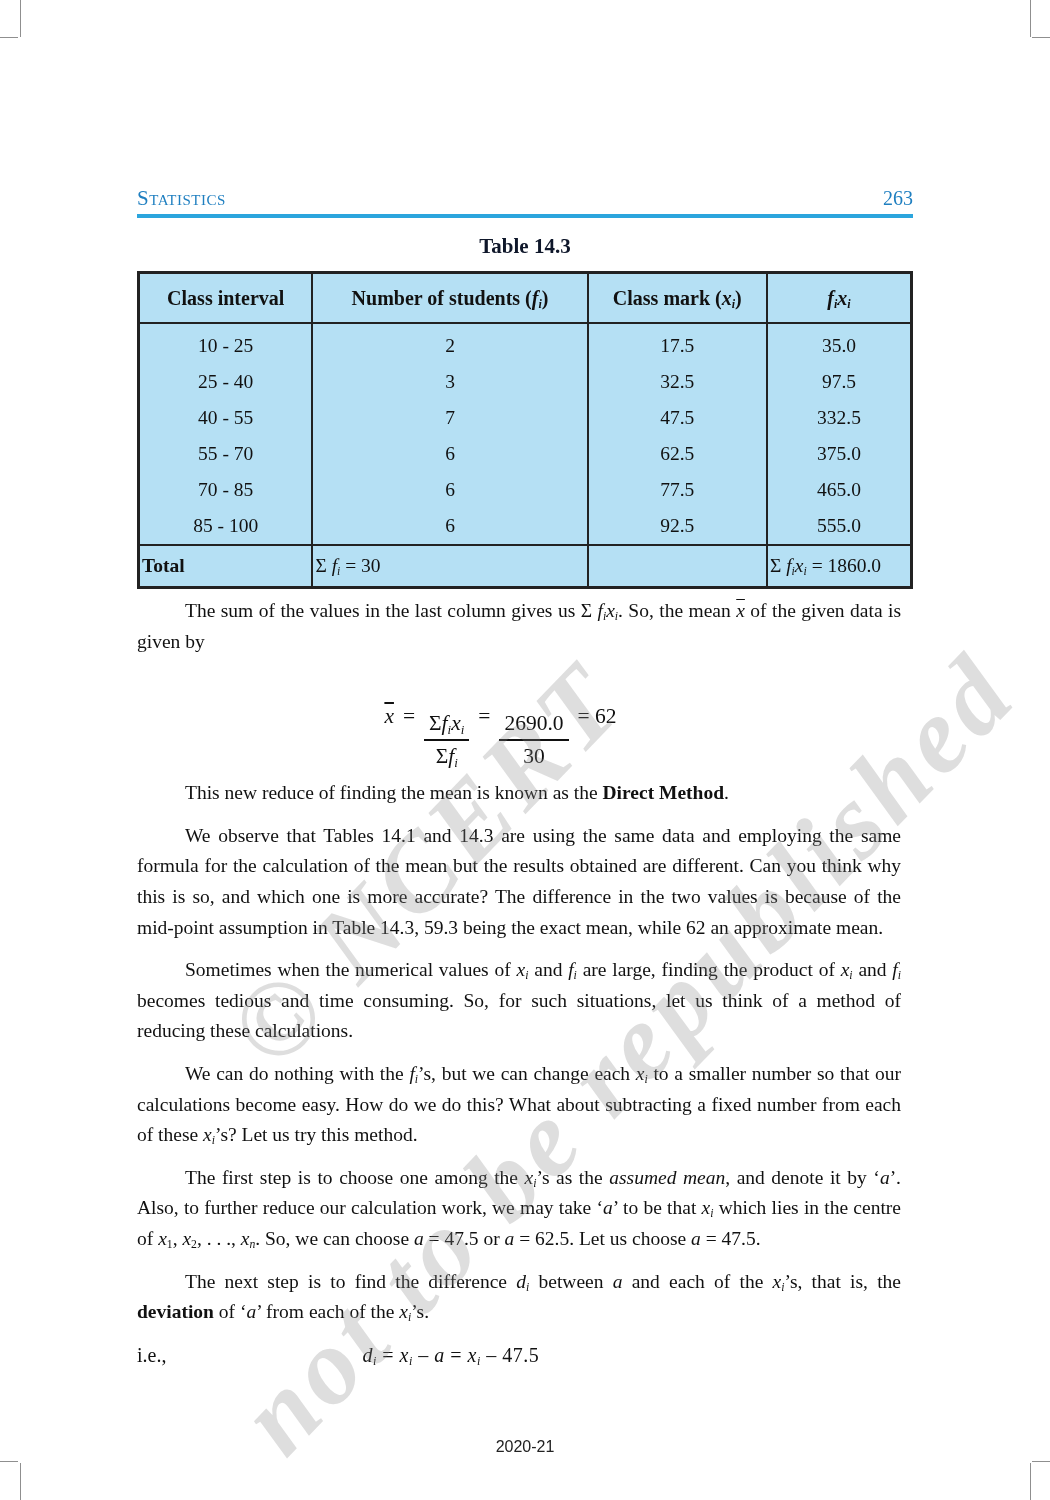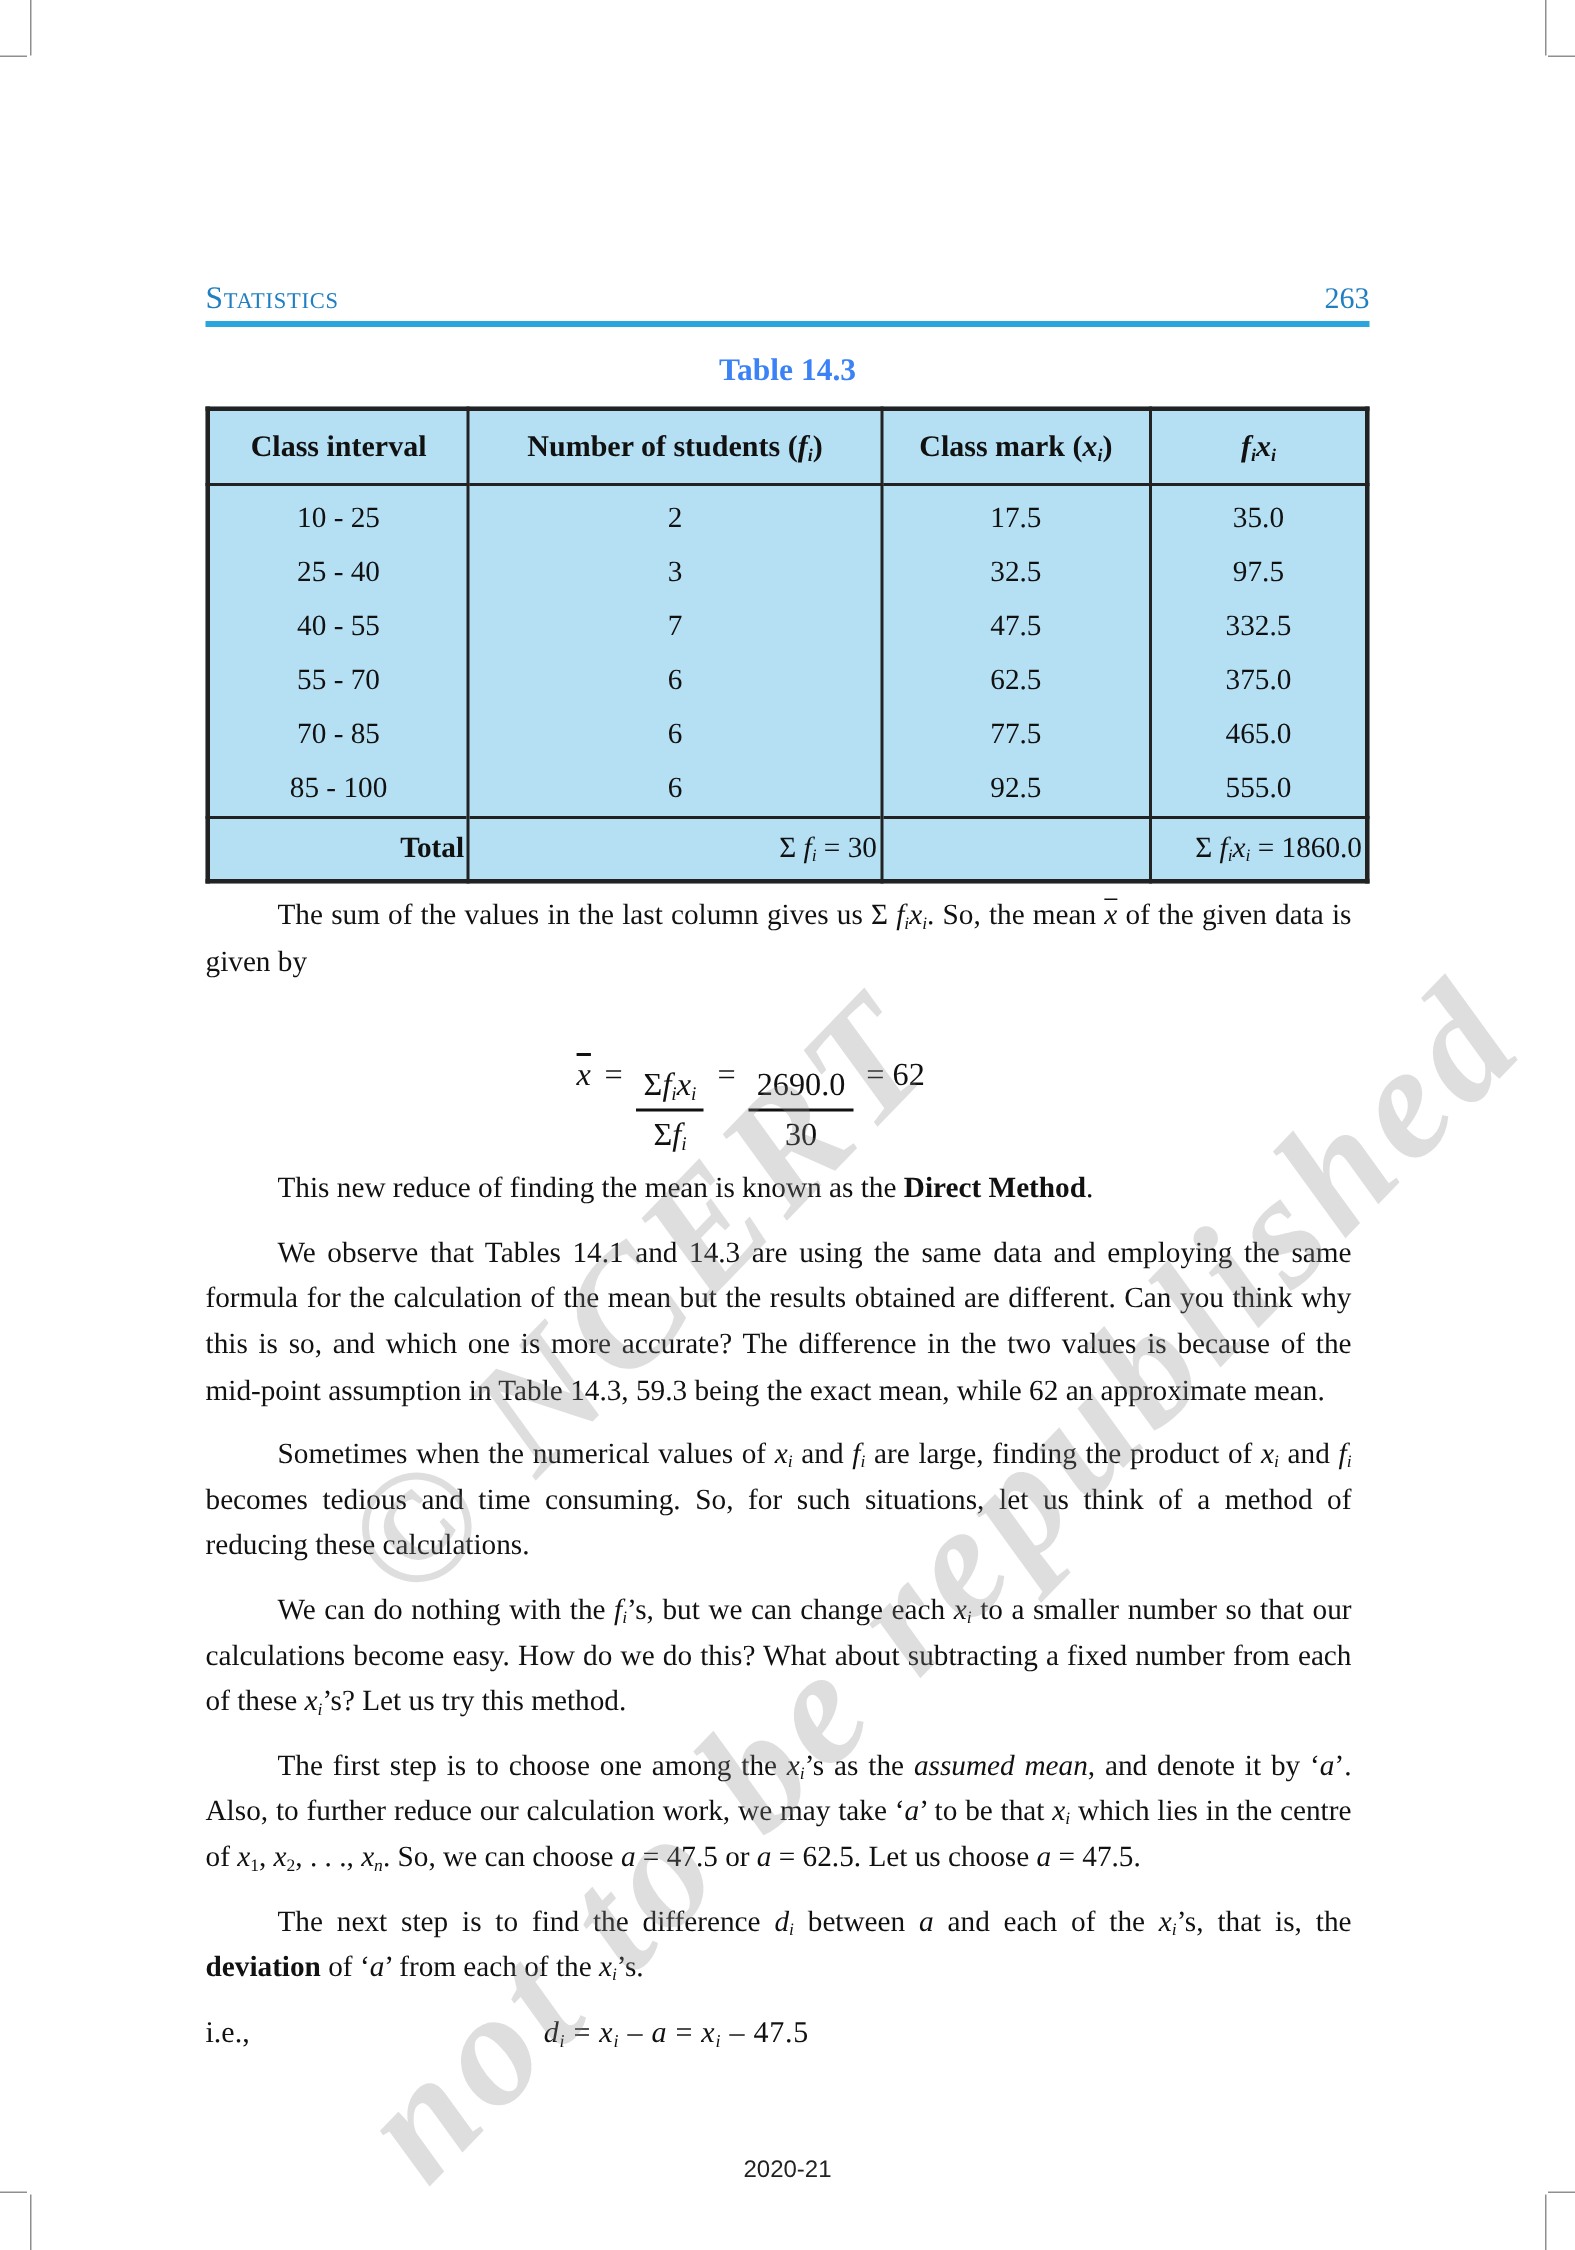--- a/index.html
+++ b/index.html
@@ -10,29 +10,29 @@
   
   .crop{position:absolute;background:#8f8f8f;}
   
   .page-content{position:absolute;left:137px;top:186px;width:776px;z-index:1;}
   
   .running-head{display:flex;justify-content:space-between;align-items:baseline;gap:16px;}
   .head-title{font-variant:small-caps;font-size:21px;letter-spacing:.5px;color:#1f7fc0;font-weight:500;}
   .page-num{font-size:20px;color:#1f7fc0;}
   .rule{height:4px;background:#2ba5dd;margin-top:3px;}
   
-  .table-title{text-align:center;color:#3b82f6;font-weight:bold;font-size:21px;margin-top:16px;}
+  .table-title{text-align:center;color:#0f172a;font-weight:bold;font-size:21px;margin-top:16px;}
   
   table{border-collapse:collapse;width:100%;margin-top:12px;background:#b5e0f4;table-layout:fixed;}
   table,th,td{border:2px solid #222;padding-left:44px;}
   table{border-width:3px;}
   th{height:48px;font-size:20px;font-weight:bold;text-align:center;padding:0 4px;}
   tbody td{border-top:none;border-bottom:none;height:36px;text-align:center;font-size:19.5px;padding:0 4px;}
   tbody tr:first-child td{padding-top:4px;}
-  tfoot td{height:40px;text-align:right;font-size:19.5px;padding:0 2px;}
+  tfoot td{height:40px;text-align:left;font-size:19.5px;padding:0 2px;}
   
   .para{margin:12px 12px 0 0;text-align:justify;font-size:19.5px;line-height:30.6px;}
   .indent{text-indent:48px;}
   .first{margin-top:7px;}
   .it{font-style:italic;}
   .b{font-weight:bold;}
   .bi{font-weight:bold;font-style:italic;}
   .sub{font-style:italic;font-size:.6em;vertical-align:-.28em;line-height:0;}
   .bsub{font-weight:bold;font-style:italic;font-size:.6em;vertical-align:-.28em;line-height:0;}
   .subr{font-size:.6em;vertical-align:-.28em;line-height:0;}

